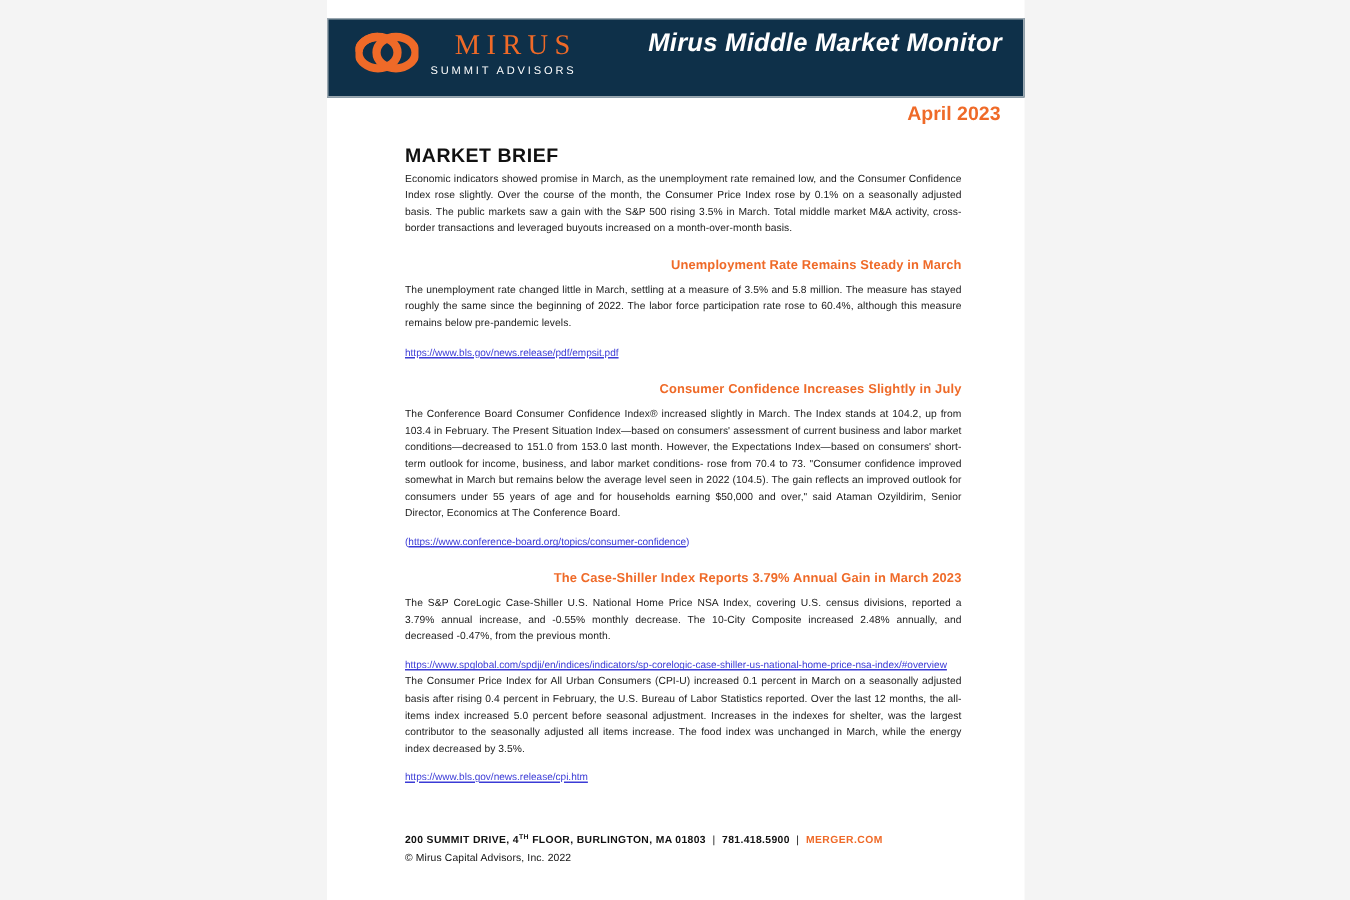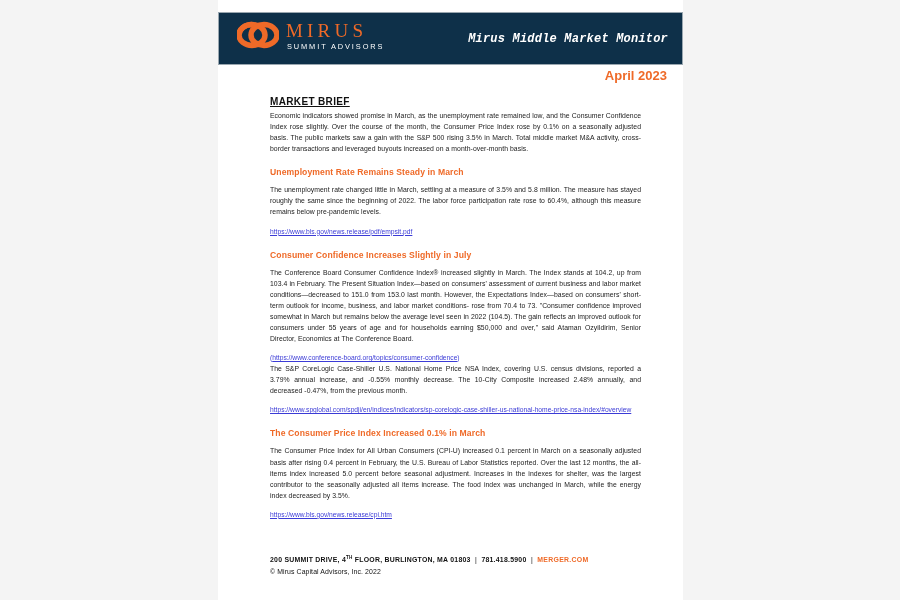--- a/index.html
+++ b/index.html
@@ -58,78 +58,78 @@
     justify-content: center;
     padding-top: 1px;
   }
   .logo-name {
     color: #ef6a28;
     font-family: "Liberation Serif", serif;
     font-size: 19px;
     letter-spacing: 4.2px;
     line-height: 1;
     font-weight: 400;
+    text-align: right;
   }
   .logo-sub {
     color: #ffffff;
     font-size: 7.4px;
     letter-spacing: 1.9px;
     line-height: 1;
     margin-top: 3px;
     margin-left: 1px;
     font-weight: 400;
   }
   .monitor-title {
     position: absolute;
     right: 14px;
-    top: 19px;
+    top: 6px;
     color: #ffffff;
-    font-size: 12px;
+    font-size: 17px;
     font-style: italic;
     font-weight: bold;
     letter-spacing: 0.2px;
-    font-family: Liberation Mono, monospace;
   }
   .issue-date {
     position: absolute;
     right: 16px;
     top: 68px;
     color: #ef6a28;
     font-size: 13px;
     font-weight: bold;
   }
   
   .content {
     position: absolute;
     left: 52px;
     top: 96px;
     width: 371px;
   }
   .brief-title {
-    font-size: 10px;
+    font-size: 13px;
     font-weight: bold;
     color: #111111;
     letter-spacing: 0.35px;
     margin: 0 0 3px 0;
-    text-decoration: underline;
   }
   p.body {
     font-size: 6.85px;
     line-height: 1.62;
     color: #1a1a1a;
     text-align: justify;
     margin: 0;
     letter-spacing: 0.05px;
   }
   h2.section {
     color: #ef6a28;
     font-size: 8.6px;
     font-weight: bold;
     margin: 13px 0 7px 0;
     letter-spacing: 0.1px;
+    text-align: right;
   }
   .link-row {
     margin-top: 9px;
     font-size: 6.7px;
     line-height: 1.5;
     color: #3b3bd6;
     word-break: break-all;
   }
   a.doc-link {
     color: #3b3bd6;
@@ -197,26 +197,26 @@
       <div class="link-row">
         <span class="paren"></span><a class="doc-link" href="#">https://www.bls.gov/news.release/pdf/empsit.pdf</a><span class="paren"></span>
       </div>
 
       <h2 class="section">Consumer Confidence Increases Slightly in July</h2>
       <p class="body">The Conference Board Consumer Confidence Index® increased slightly in March. The Index stands at 104.2, up from 103.4 in February. The Present Situation Index—based on consumers' assessment of current business and labor market conditions—decreased to 151.0 from 153.0 last month. However, the Expectations Index—based on consumers' short-term outlook for income, business, and labor market conditions- rose from 70.4 to 73. "Consumer confidence improved somewhat in March but remains below the average level seen in 2022 (104.5). The gain reflects an improved outlook for consumers under 55 years of age and for households earning $50,000 and over," said Ataman Ozyildirim, Senior Director, Economics at The Conference Board.</p>
       <div class="link-row">
         <span class="paren">(</span><a class="doc-link" href="#">https://www.conference-board.org/topics/consumer-confidence</a><span class="paren">)</span>
       </div>
 
+      <h2 class="section">The Case-Shiller Index Reports 3.79% Annual Gain in March 2023</h2>
       <p class="body">The S&amp;P CoreLogic Case-Shiller U.S. National Home Price NSA Index, covering U.S. census divisions, reported a 3.79% annual increase, and -0.55% monthly decrease. The 10-City Composite increased 2.48% annually, and decreased -0.47%, from the previous month.</p>
       <div class="link-row">
         <span class="paren"></span><a class="doc-link" href="#">https://www.spglobal.com/spdji/en/indices/indicators/sp-corelogic-case-shiller-us-national-home-price-nsa-index/#overview</a><span class="paren"></span>
       </div>
 
-      <h2 class="section">The Consumer Price Index Increased 0.1% in March</h2>
       <p class="body">The Consumer Price Index for All Urban Consumers (CPI-U) increased 0.1 percent in March on a seasonally adjusted basis after rising 0.4 percent in February, the U.S. Bureau of Labor Statistics reported. Over the last 12 months, the all-items index increased 5.0 percent before seasonal adjustment. Increases in the indexes for shelter, was the largest contributor to the seasonally adjusted all items increase. The food index was unchanged in March, while the energy index decreased by 3.5%.</p>
       <div class="link-row">
         <span class="paren"></span><a class="doc-link" href="#">https://www.bls.gov/news.release/cpi.htm</a><span class="paren"></span>
       </div>
 
     </div>
 
     <div class="footer">
       <div class="footer-line1"><span>200 SUMMIT DRIVE, 4</span><sup class="ord">TH</sup><span> FLOOR, BURLINGTON, MA 01803</span>&nbsp; <span class="sep">|</span>&nbsp; <span>781.418.5900</span>&nbsp; <span class="sep">|</span>&nbsp; <span class="footer-merger">MERGER.COM</span></div>
       <div class="footer-line2">© Mirus Capital Advisors, Inc. 2022</div>

